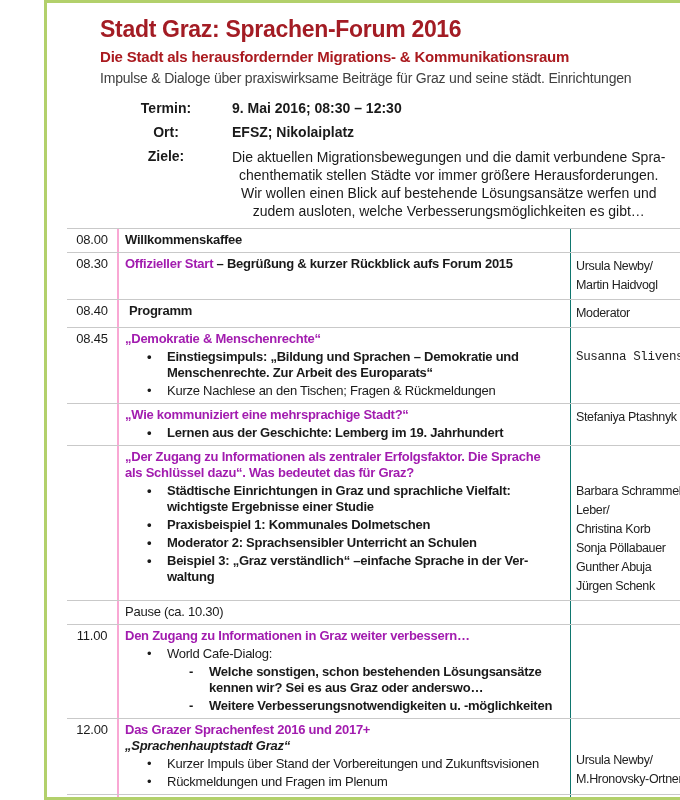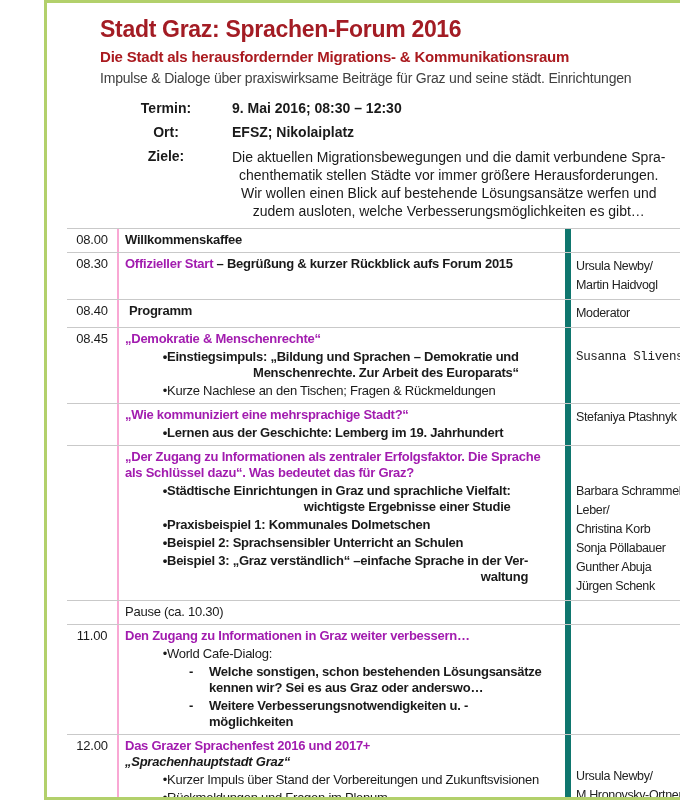--- a/index.html
+++ b/index.html
@@ -24,26 +24,26 @@
   .meta-row { display:flex; margin-bottom:8px;text-align:center; }
   .meta-label { width:132px; flex:none; font-weight:bold; }
   .meta-val-b { font-weight:bold; }
   .meta-val { line-height:18px; }
   .ml { white-space:pre-line; }
   
   .tbl { margin:3px 4px 0 20px; width:650px; font-size:13px; line-height:16px; letter-spacing:-0.25px; }
   .t-row { display:grid; grid-template-columns:52px 1fr 146px; border-top:1px solid #c9c9c9; }
   .t-row.last { border-bottom:1px solid #c9c9c9; }
   .c-time { border-right:2px solid #f9a8d4; text-align:center; padding:3px 1px 4px 1px; }
-  .c-main { border-right:6px solid #0f766e; padding:3px 13px 4px 6px; }
+  .c-main { border-right:1px solid #0f766e; padding:3px 13px 4px 6px; }
   .c-names { padding:4px 3px 4px 5px; font-size:12.5px; line-height:19px; letter-spacing:-0.35px; color:#222; }
   .b  { font-weight:bold; }
   .it { font-style:italic; }
   .rh { color:#a21caf; font-weight:bold; }
-  .bullet { display:flex; margin:2px 0 0 22px;text-align:right; }
+  .bullet { display:flex; margin:2px 0 0 22px; }
   .bullet::before { content:"\2022"; width:20px; flex:none; font-weight:bold; }
   .bullet.rg::before { font-weight:normal; }
   .dash { display:flex; margin:2px 0 0 64px; font-weight:bold; }
   .dash::before { content:"-"; width:20px; flex:none; }
   .nm-off-16 { margin-top:16px;font-family:Liberation Mono, monospace; }
   .nm-off-32 { margin-top:32px; }
   .nm-off-28 { margin-top:28px; }
 </style>
 </head>
 <body>
@@ -135,21 +135,21 @@
         <div class="rh ml">„Der Zugang zu Informationen als zentraler Erfolgsfaktor. Die Sprache
 als Schlüssel dazu“. Was bedeutet das für Graz?</div>
         <div class="bullet">
             <span class="b ml">Städtische Einrichtungen in Graz und sprachliche Vielfalt:
 wichtigste Ergebnisse einer Studie</span>
           </div>
         <div class="bullet">
             <span class="b">Praxisbeispiel 1: Kommunales Dolmetschen</span>
           </div>
         <div class="bullet">
-            <span class="b">Beispiel 2: Sprachsensibler Unterricht an Schulen</span>
+            <span class="b">Moderator 2: Sprachsensibler Unterricht an Schulen</span>
           </div>
         <div class="bullet">
             <span class="b ml">Beispiel 3: „Graz verständlich“ –einfache Sprache in der Ver-
 waltung</span>
           </div>
       </div>
       <div class="c-names">
         <div class="nm-off-32">Barbara Schrammel-Leber/</div>
         <div>Christina Korb</div>
         <div>Sonja Pöllabauer</div>

